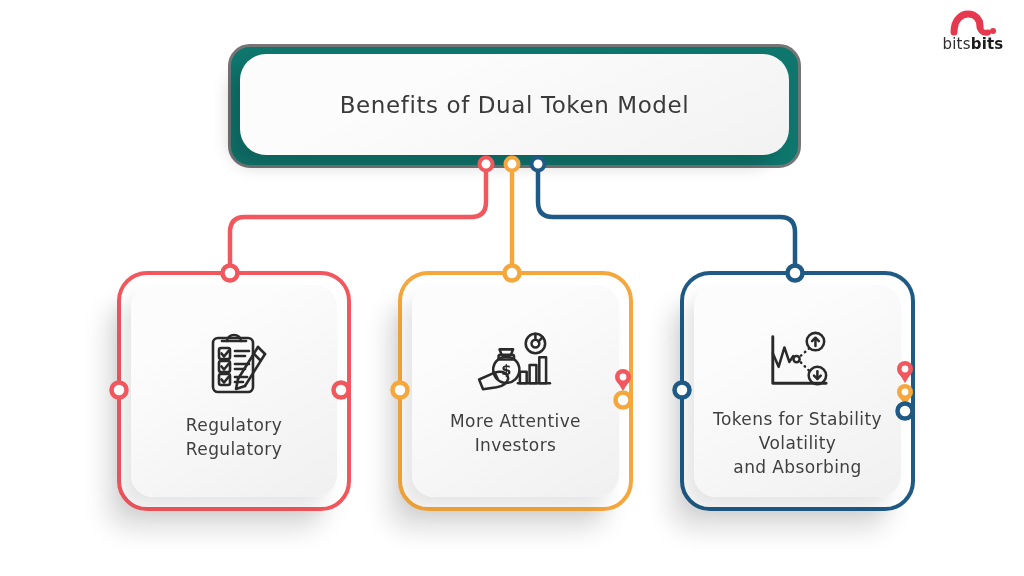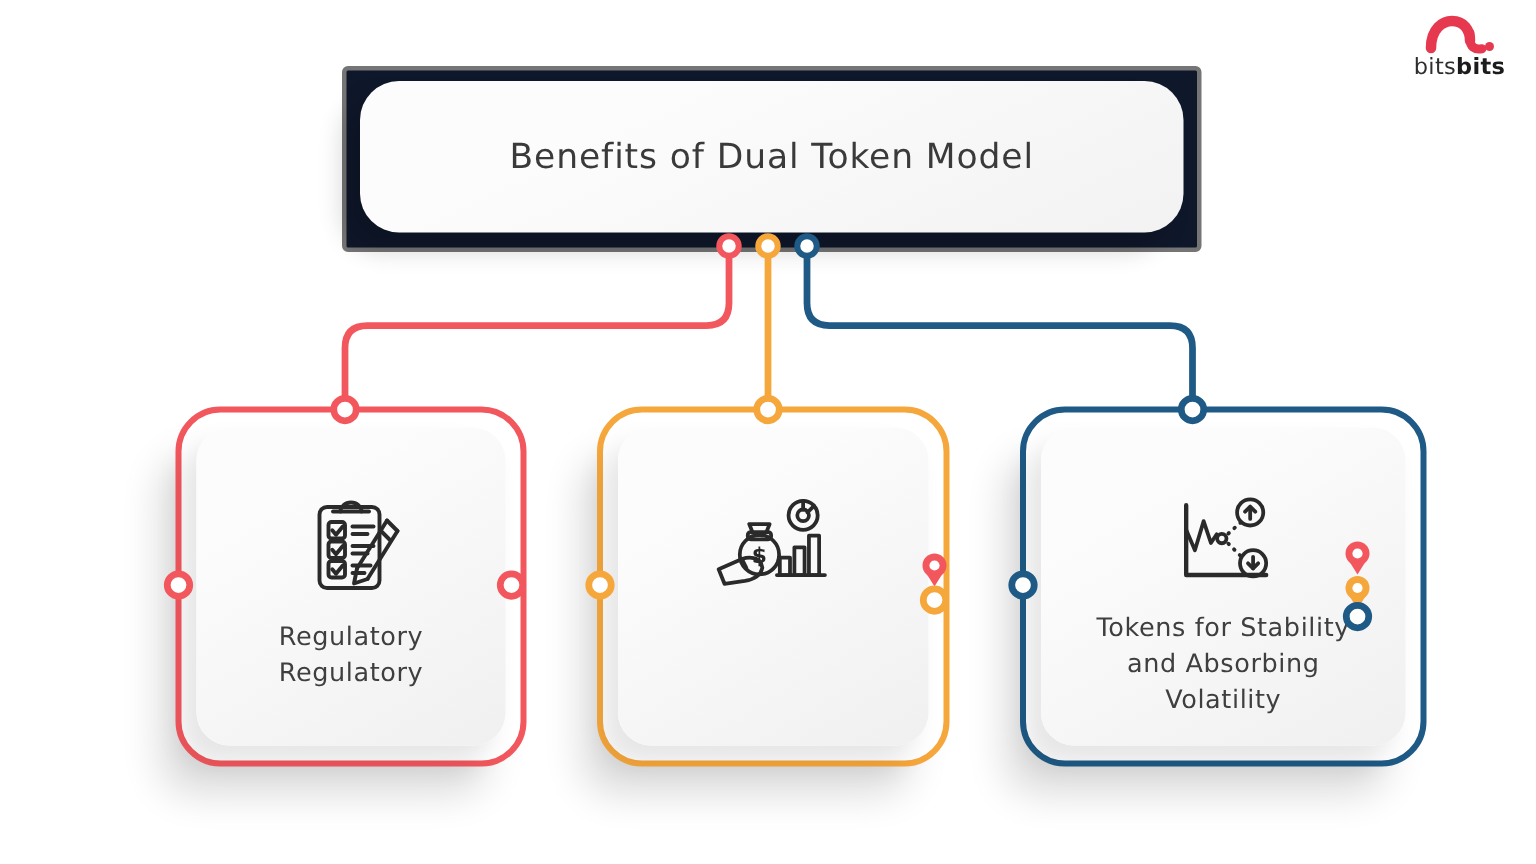--- a/index.html
+++ b/index.html
@@ -8,21 +8,21 @@
     font-family:"DejaVu Sans","Liberation Sans",sans-serif;
   }
   
   .logo{position:absolute;top:10px;right:12px;width:78px;text-align:center;}
   .logo-mark{display:block;margin:0 auto 1px auto;}
   .logo-text{font-size:15px;color:#2e2e2e;letter-spacing:.2px;line-height:1;}
   .logo-text .bold{font-weight:bold;color:#1c1c1c;}
   
   .title-frame{
     position:absolute;left:228px;top:44px;width:567px;height:118px;
-    border:3px solid #757575;border-radius:4px;z-index:2;background:#0f172a;
+    border:3px solid #757575;border-radius:22px;z-index:2;background:#0f766e;
   }
   .title-inner{
     position:absolute;left:9px;top:7px;right:9px;bottom:10px;
     background:linear-gradient(155deg,#fcfcfc 30%,#f2f2f3 100%);
     border-radius:26px;box-shadow:-12px 12px 16px rgba(0,0,0,0.16);
     display:flex;align-items:center;justify-content:center;
   }
   .title-text{font-size:23px;color:#3a3a3a;letter-spacing:.6px;font-weight:normal;margin:0;}
   
   .card{
@@ -127,24 +127,28 @@
           <circle cx="32" cy="42" r="13.5"></circle>
           <rect x="24" y="26.5" width="16" height="5" rx="2"></rect>
           <path d="M27 26 l-2 -5 h14 l-2 5"></path>
           <text x="32" y="47.5" font-size="15" font-weight="bold" text-anchor="middle" fill="#262626" stroke="none" font-family="DejaVu Sans, sans-serif">$</text>
         </g>
         <g>
           <path d="M4 52 L20 45 C26 43 31 44.5 33 47.5 L34 51 C33 56 28 59 22 60 L8 62 Z"></path>
           <path d="M20 45 l3 6"></path>
         </g>
       </svg>
-    </div>
-  </div>
-
-  <div class="card card-3" style="border-color: rgb(30, 90, 133); padding-left: 36px;">
+      <div class="card-label">
+        <span>More Attentive</span>
+        <span>Investors</span>
+      </div>
+    </div>
+  </div>
+
+  <div class="card card-3" style="border-color: rgb(30, 90, 133);">
     <div class="card-inner">
       <svg class="icon card-icon" width="78" height="64" viewBox="0 0 78 66">
         <g>
           <path d="M13 8 V56 H68" stroke-width="3"></path>
         </g>
         <g>
           <path d="M13 25 L19 39 L25 19 L30 34 L34 28"></path>
           <circle cx="37.5" cy="31" r="3.2"></circle>
           <path d="M42 27.5 L51 19.5" stroke-dasharray="0.5 5"></path>
           <path d="M42 34.5 L51 43.5" stroke-dasharray="0.5 5"></path>
@@ -155,22 +159,22 @@
           <path d="M53.5 12.5 L57 9 L60.5 12.5"></path>
         </g>
         <g>
           <circle cx="59" cy="48" r="9"></circle>
           <path d="M59 43.5 V51.5"></path>
           <path d="M55.5 48 L59 51.5 L62.5 48"></path>
         </g>
       </svg>
       <div class="card-label">
         <span>Tokens for Stability</span>
+        <span>Volatility</span>
         <span>and Absorbing</span>
-        <span>Volatility</span>
       </div>
     </div>
   </div>
 
   <svg class="overlay" width="1024" height="576" viewBox="0 0 1024 576">
 
     <path class="line" d="M486 168 V202 Q486 217 471 217 H245 Q230 217 230 232 V271" stroke="#f2575d"></path>
     <path class="line" d="M512 168 V271" stroke="#f6a73c"></path>
     <path class="line" d="M538 168 V202 Q538 217 553 217 H780 Q795 217 795 232 V271" stroke="#1e5a85"></path>
 

